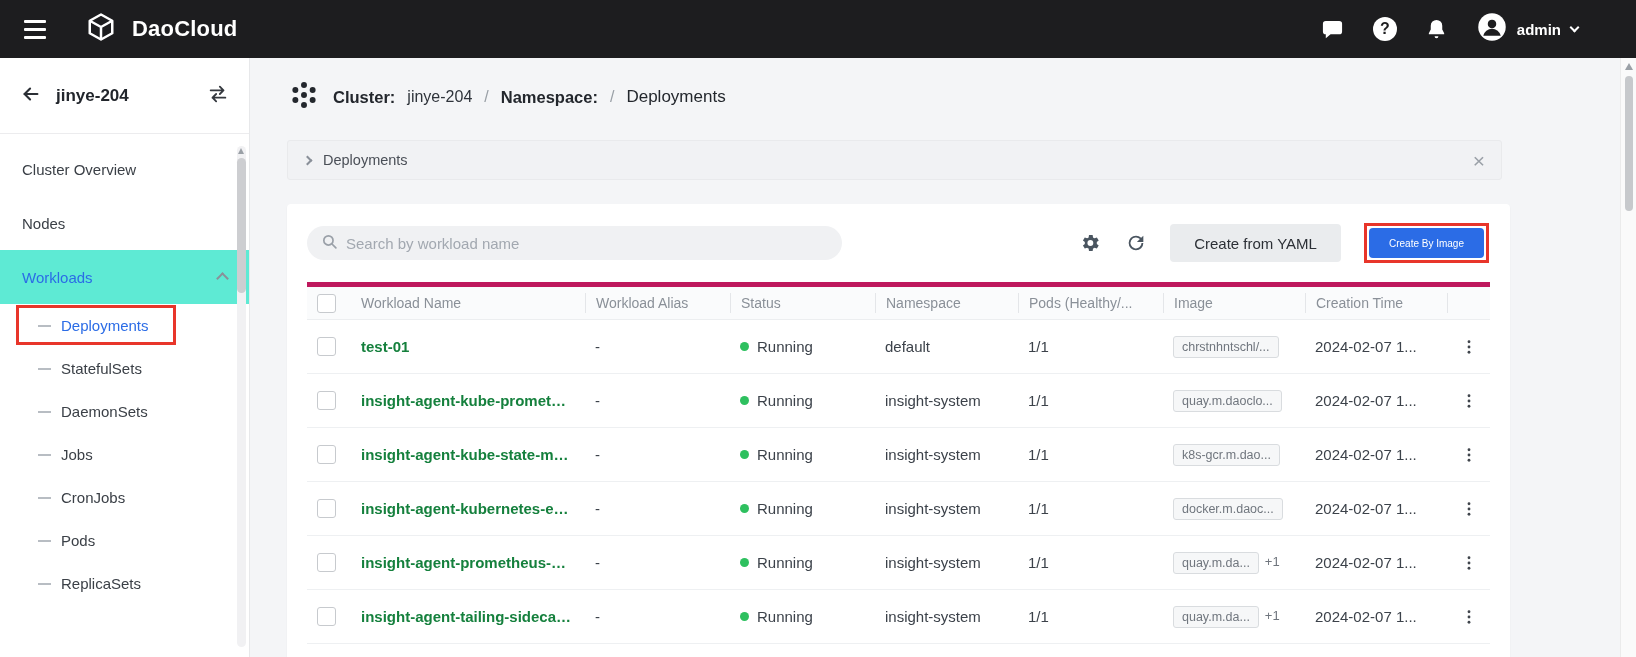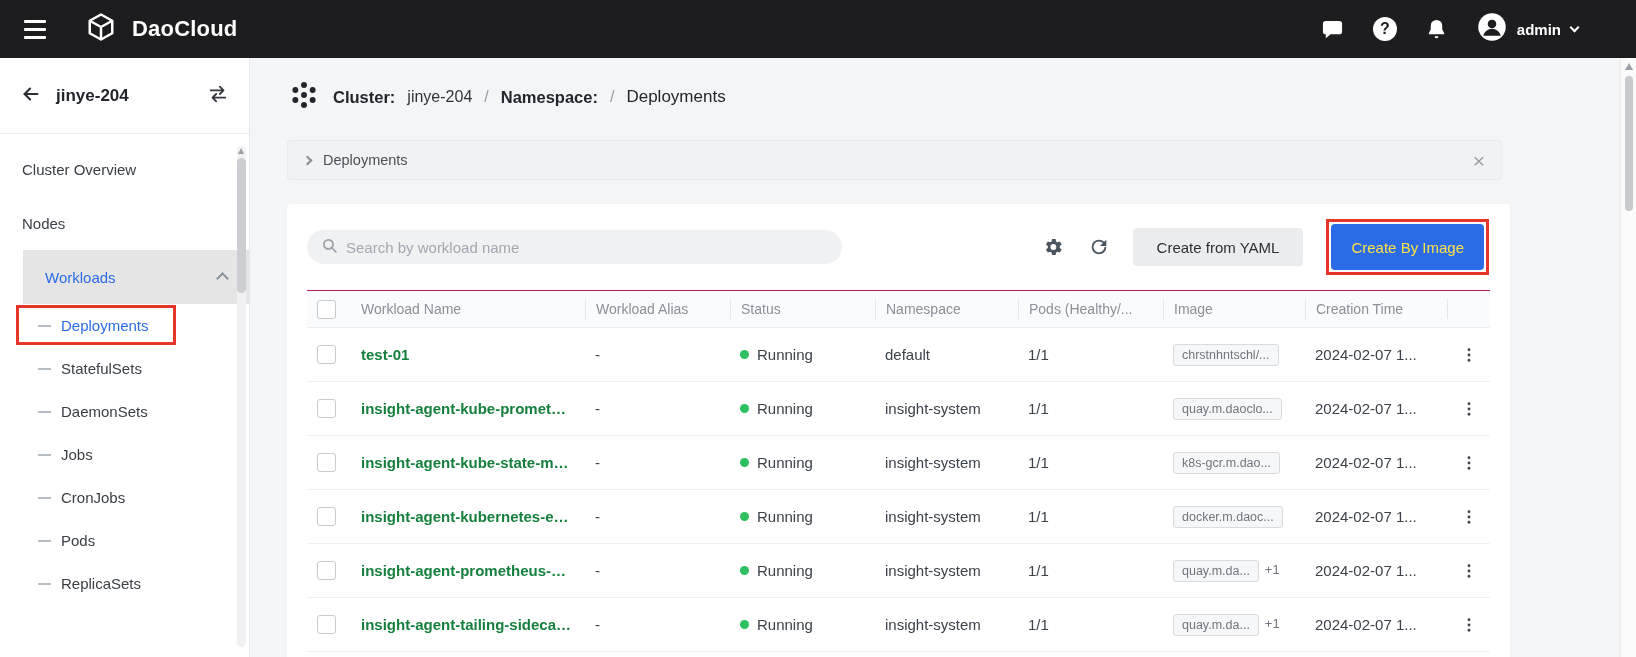--- a/index.html
+++ b/index.html
@@ -25,21 +25,21 @@
   .chev.right{transform:rotate(-45deg);width:7px;height:7px;}
   .chev.white{border-color:#fff;margin-top:-4px;}
   .chev.sm{width:7px;height:7px;}
 
   
   .sidebar{position:absolute;top:58px;left:0;width:250px;bottom:0;background:#fff;border-right:1px solid #e7e8ea;z-index:4;}
   .sidebar-header{height:76px;display:flex;align-items:center;padding:0 20px;gap:14px;border-bottom:1px solid #ececee;}
   .cluster-name{font-size:17px;font-weight:700;color:#22262c;flex:1;}
   .side-menu{padding-top:8px;}
   .side-item{height:54px;display:flex;align-items:center;padding:0 22px;font-size:15px;color:#3b4047;cursor:pointer;}
-  .side-item.active-parent{background:#e5e5e5;color:var(--accent);margin-left:23px;}
+  .side-item.active-parent{background:#5eead4;color:var(--accent);}
   .side-item .chevwrap{margin-left:auto;}
   .side-sub{height:43px;display:flex;align-items:center;padding-left:38px;font-size:15px;color:#3b4047;cursor:pointer;position:relative;}
   .side-sub .dash{width:13px;height:2px;background:#b8bdc3;margin-right:10px;flex:none;}
   .side-sub.active{color:var(--accent);}
   .annotation-box{position:absolute;left:16px;top:1px;width:160px;height:40px;border:3px solid var(--red);pointer-events:none;}
   .side-scroll-track{position:absolute;right:3px;top:88px;bottom:10px;width:9px;background:#f1f1f3;border-radius:5px;}
   .side-scroll-arrow{position:absolute;top:2px;left:1px;width:0;height:0;border-left:3.5px solid transparent;border-right:3.5px solid transparent;border-bottom:6px solid #9aa0a6;}
   .side-scroll-thumb{position:absolute;top:12px;left:0;width:9px;height:135px;background:#cdced1;border-radius:5px;}
 
   
@@ -56,27 +56,27 @@
   .panel-close{margin-left:auto;font-size:21px;color:#9aa0a7;cursor:pointer;line-height:1;}
 
   .card{margin-top:24px;background:#fff;border-radius:4px;padding:20px;width:1223px;height:470px;box-shadow:0 1px 2px rgba(0,0,0,.05);}
   .toolbar{display:flex;align-items:center;}
   .search{width:535px;height:34px;background:#f0f1f3;border-radius:17px;display:flex;align-items:center;padding:0 14px;gap:8px;}
   .search input{border:none;background:transparent;outline:none;font-size:15px;color:#333;width:100%;font-family:inherit;}
   .search input::placeholder{color:#a2a8b0;}
   .toolbar-right{margin-left:auto;display:flex;align-items:center;gap:22px;}
   .btn-gray{height:38px;padding:0 24px;background:#eaecee;border:none;border-radius:4px;font-size:15px;color:#2c3036;font-family:inherit;cursor:pointer;}
   .btn-blue-wrap{position:relative;margin-left:6px;margin-right:6px;}
-  .btn-blue{height:46px;padding:0 20px;background:var(--accent);color:#fde047;border:none;border-radius:4px;font-size:15px;font-family:inherit;cursor:pointer;}
+  .btn-blue{height:30px;padding:0 20px;background:var(--accent);color:#ffffff;border:none;border-radius:4px;font-size:10px;font-family:inherit;cursor:pointer;}
   .btn-annotation{position:absolute;inset:-5px;border:3px solid var(--red);pointer-events:none;}
 
   
   .table{margin-top:20px;}
   .thead,.trow{display:grid;grid-template-columns:44px 234px 145px 145px 143px 145px 142px 142px 1fr;align-items:center;}
-  .thead{background:#fafbfc;border-top:1px solid #be185d;border-bottom:1px solid #eceef0;height:38px;}
+  .thead{background:#fafbfc;border-top:5px solid #be185d;border-bottom:1px solid #eceef0;height:38px;}
   .th{font-size:14px;color:#8a9098;padding:0 10px;white-space:nowrap;overflow:hidden;text-overflow:ellipsis;height:20px;line-height:20px;}
   .th:nth-child(n+3){border-left:1px solid #e4e6e9;}
   .trow{height:54px;border-bottom:1px solid #eef0f2;}
   .cell{padding:0 10px;font-size:15px;color:#3c424a;white-space:nowrap;overflow:hidden;text-overflow:ellipsis;}
   .c-name{font-weight:700;color:#15803d;cursor:pointer;}
   .checkbox{width:19px;height:19px;border:1px solid #c7cace;border-radius:3px;background:#fff;display:inline-block;cursor:pointer;}
   .c-check{display:flex;align-items:center;}
   .dot{width:9px;height:9px;border-radius:50%;background:var(--green);display:inline-block;margin-right:8px;flex:none;}
   .c-status{display:flex;align-items:center;}
   .pill{display:inline-block;max-width:112px;padding:3px 8px;border:1px solid #d9dcdf;border-radius:3px;background:#f6f7f8;color:#70767e;font-size:12.5px;vertical-align:middle;overflow:hidden;text-overflow:ellipsis;white-space:nowrap;}

